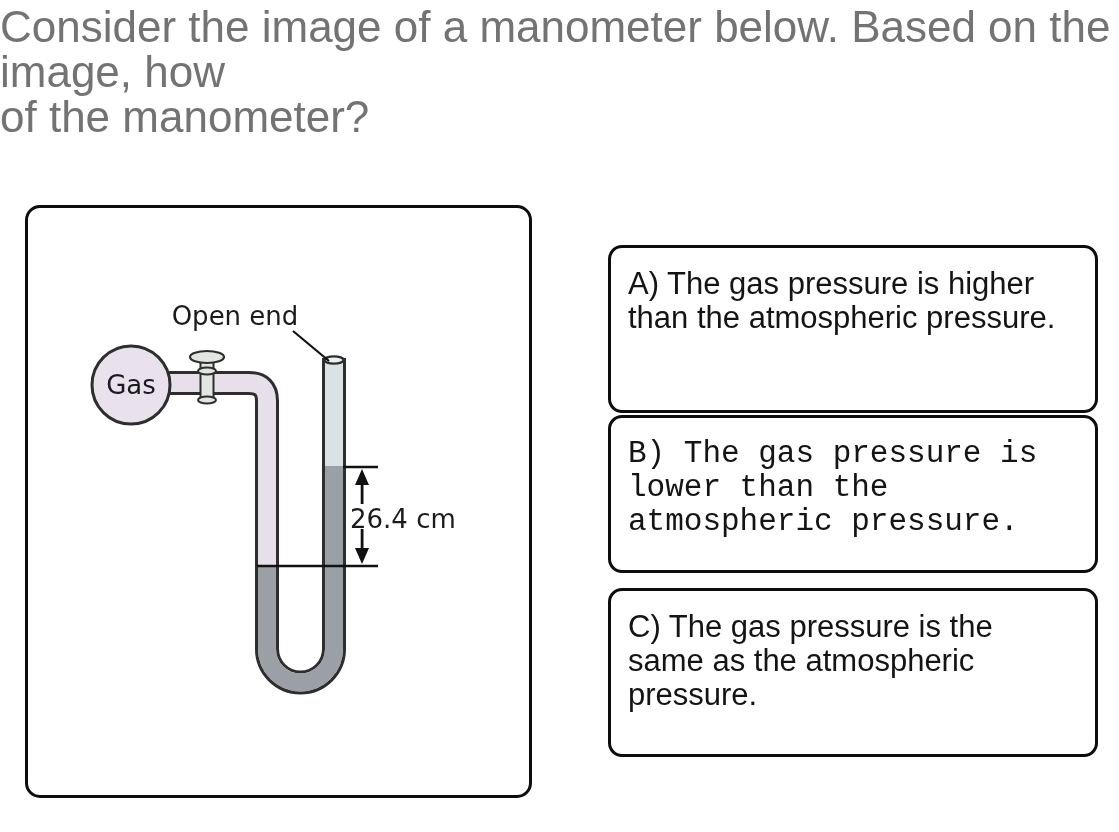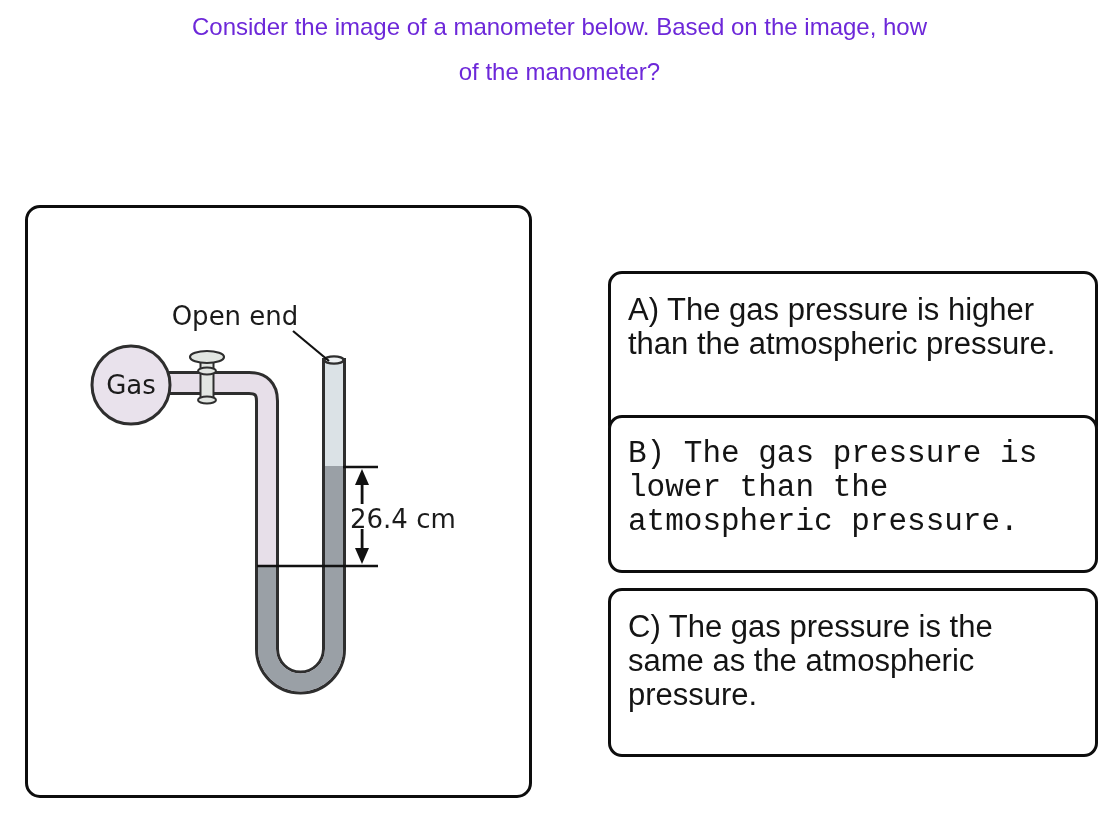--- a/index.html
+++ b/index.html
@@ -10,24 +10,23 @@
     background: #ffffff;
     font-family: "Liberation Sans", sans-serif;
     color: #111111;
     overflow: hidden;
   }
   .question-title {
     position: absolute;
     top: 4px;
     left: 0;
     width: 1119px;
-    text-align: center;
-    font-size: 24px;
+    font-size: 44px;
     line-height: 45px;
-    color: #6d28d9;
+    color: #737373;
   }
   .diagram-card {
     position: absolute;
     left: 25px;
     top: 205px;
     width: 507px;
     height: 593px;
     background: #ffffff;
     border: 3px solid #0d0d0d;
     border-radius: 15px;
@@ -52,21 +51,21 @@
     background: #ffffff;
     border: 3px solid #0d0d0d;
     border-radius: 14px;
     box-sizing: border-box;
     padding: 19px 20px 0 17px;
     font-size: 31px;
     line-height: 34px;
     color: #141414;
     cursor: pointer;
   }
-  .option-a { top: 245px; height: 168px; margin-top: 26px; }
+  .option-a { top: 245px; height: 168px; }
   .option-b { top: 415px; height: 158px; font-family: Liberation Mono, monospace; }
   .option-c { top: 588px; height: 169px; }
 </style>
 </head>
 <body>
 
 <div id="stage">
 
   <div class="question-title">
     <div>Consider the image of a manometer below. Based on the image, how</div>

